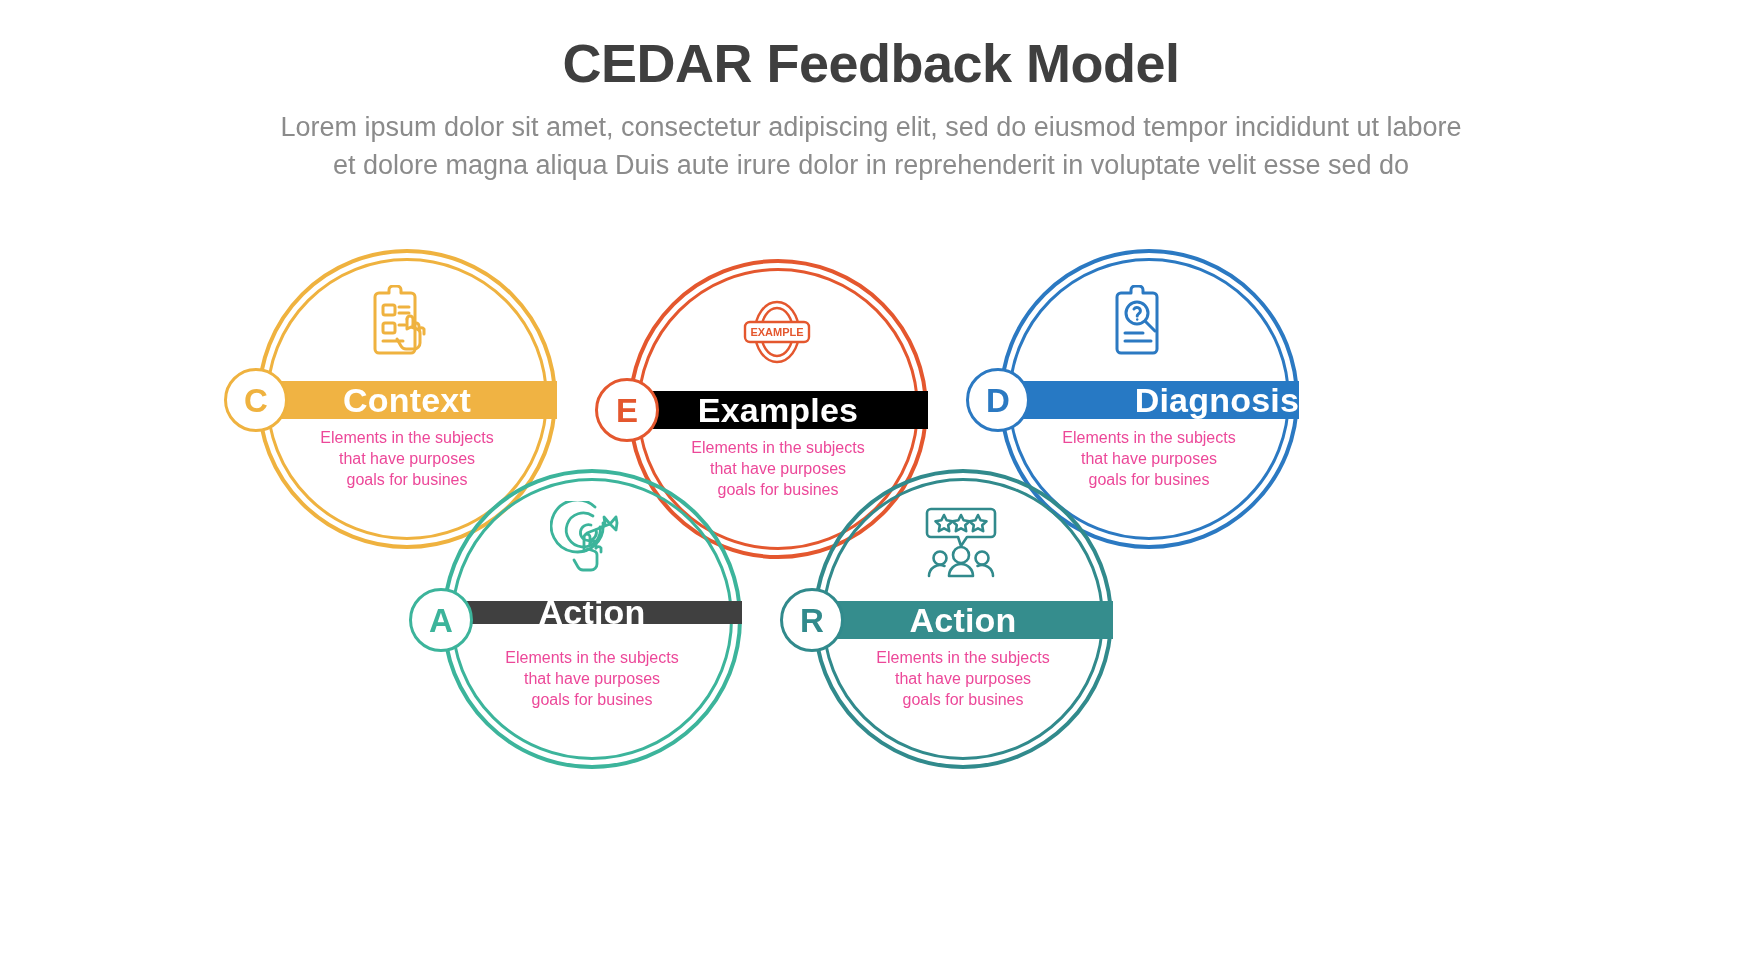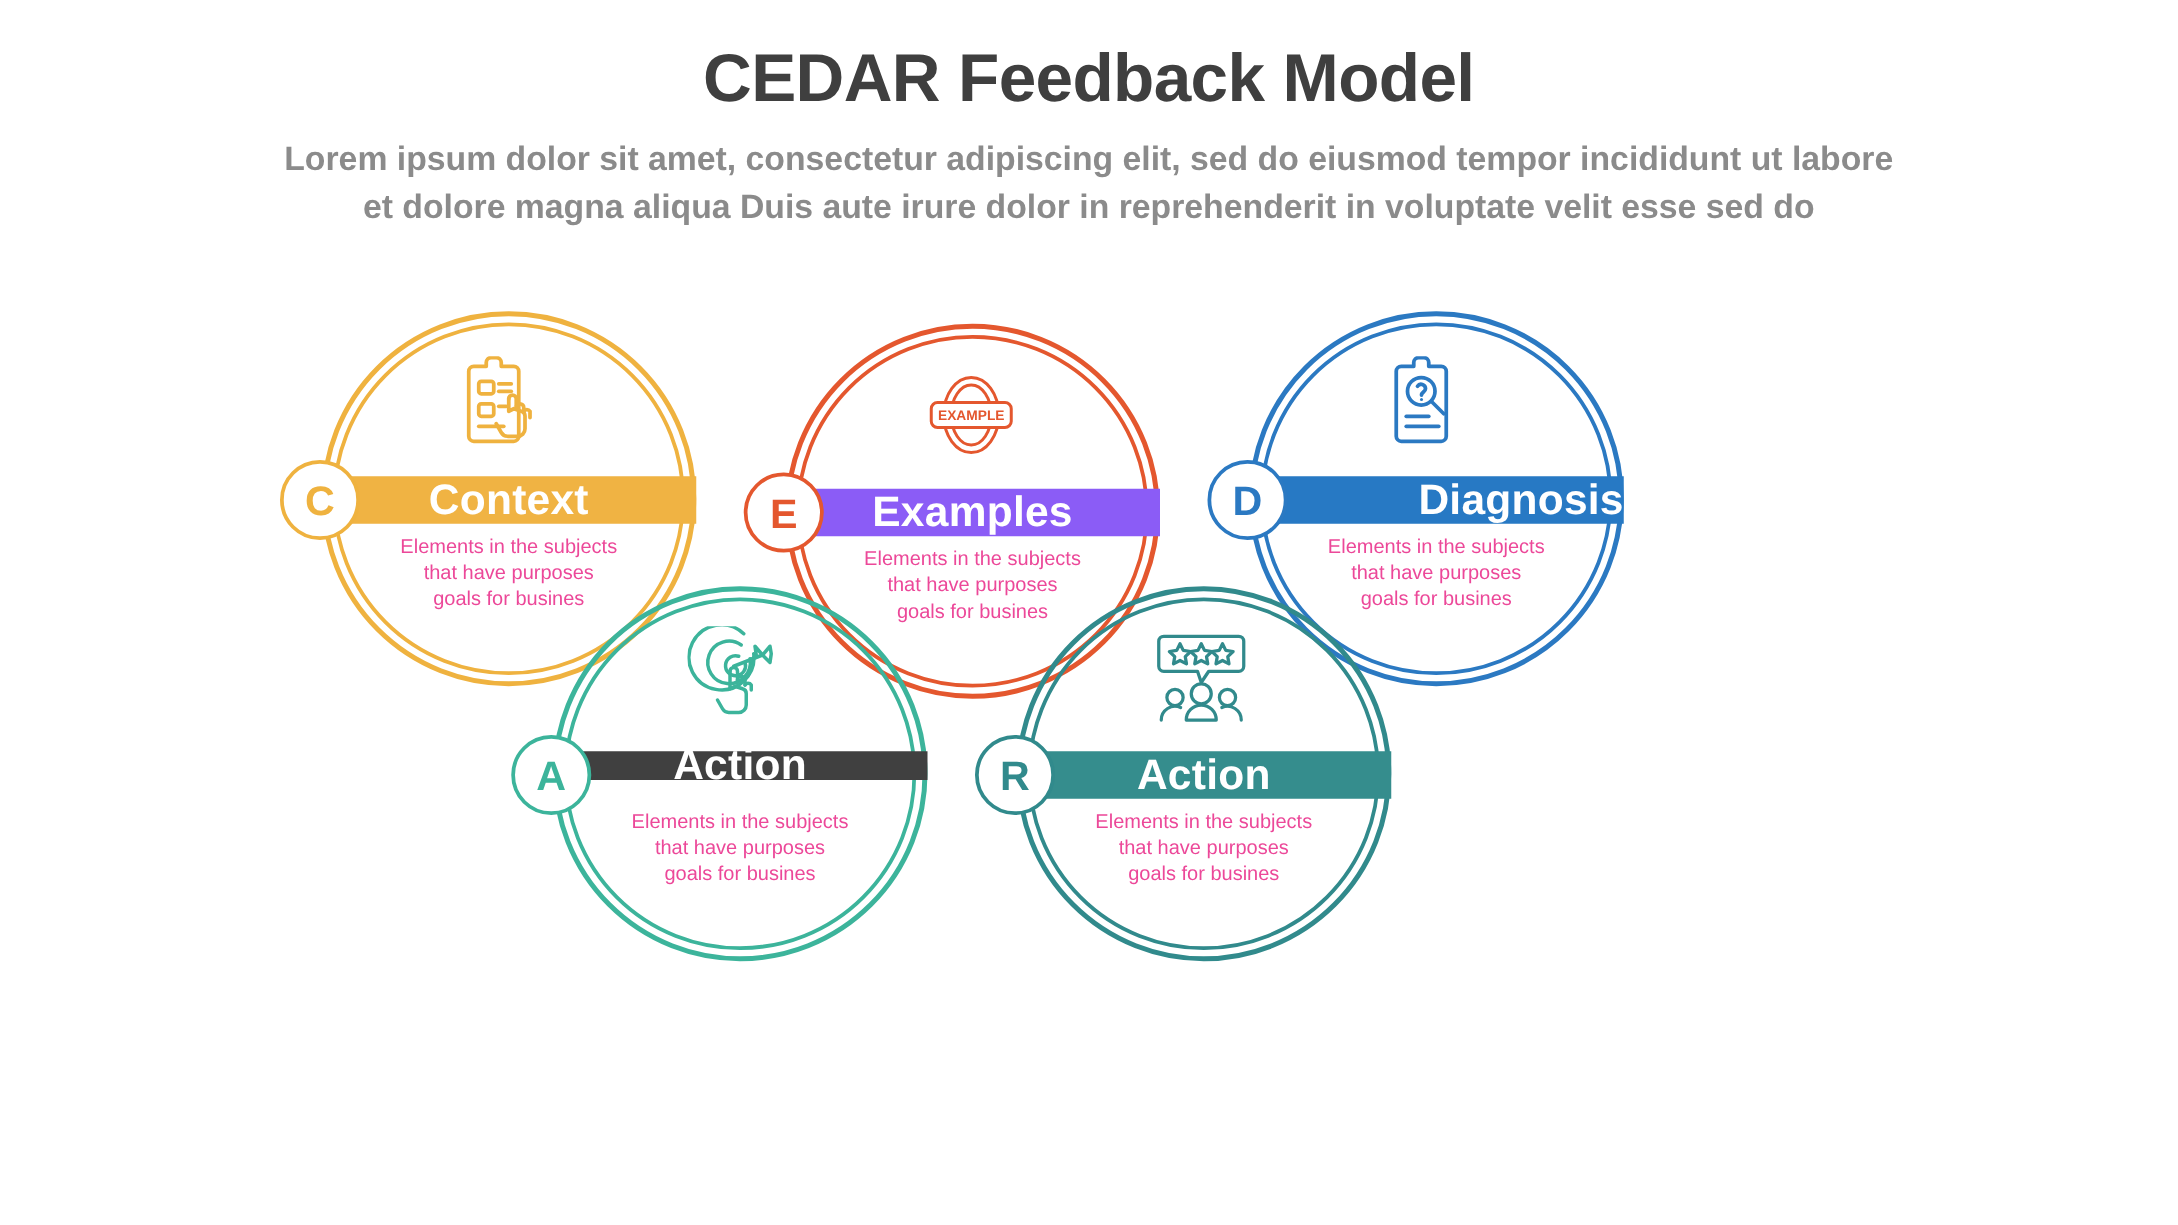--- a/index.html
+++ b/index.html
@@ -18,21 +18,21 @@
     font-weight:bold;
     color:#3f3f3f;
     letter-spacing:-0.5px;
     line-height:1.1;
   }
   #page-subtitle {
     margin-top:16px;
     font-size:27px;
     color:#8b8b8b;
     line-height:1.38;
-    font-weight:700;
+    font-weight:400;
     width:1460px;
     margin-left:auto;
     margin-right:auto;
   }
   #page-subtitle .sub-line { display:block; }
 
   
   #stage {
     position:absolute;
     left:0; top:0;
@@ -152,21 +152,21 @@
 
   <div class="icon-wrap" style="left:110px; top:40px; width:80px; height:72px;">
     <svg width="78" height="66" viewBox="0 0 78 66" fill="none" stroke="#E4572E" stroke-width="2.4" stroke-linecap="round" stroke-linejoin="round">
       <ellipse cx="39" cy="33" rx="22" ry="30"></ellipse>
       <ellipse cx="39" cy="33" rx="16" ry="24"></ellipse>
       <rect x="7" y="23" width="64" height="20" rx="5" fill="#ffffff"></rect>
       <text x="39" y="37" font-family="'Liberation Sans', sans-serif" font-size="11" font-weight="bold" fill="#E4572E" stroke="none" text-anchor="middle">EXAMPLE</text>
     </svg>
   </div>
 
-  <div class="bar" style="left:0px; top:132px; width:300px; height:38px; background:#8b5cf6;">
+  <div class="bar" style="left:0px; top:132px; width:300px; height:38px; background:#000000;">
     <span>Examples</span>
   </div>
 
   <div class="badge" style="left:-33px; top:119px; width:64px; height:64px; border-width:3px; border-color:#E4572E; color:#E4572E;">
     <span>E</span>
   </div>
 
   <div class="desc" style="left:0; top:178px;">
     <span class="d-line">Elements in the subjects</span>
     <span class="d-line">that have purposes</span>

